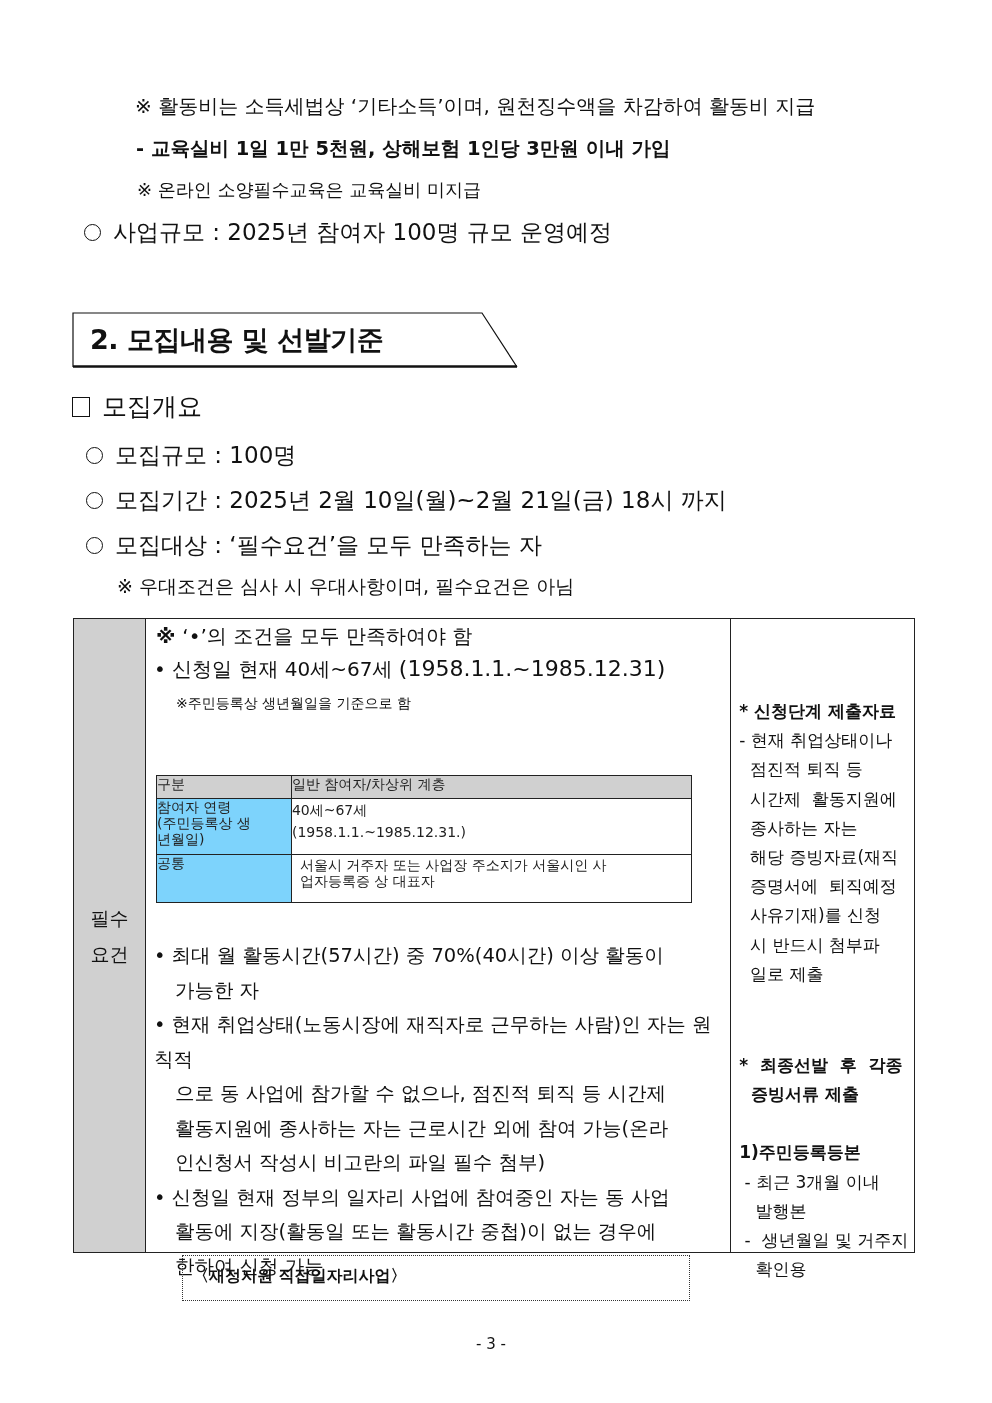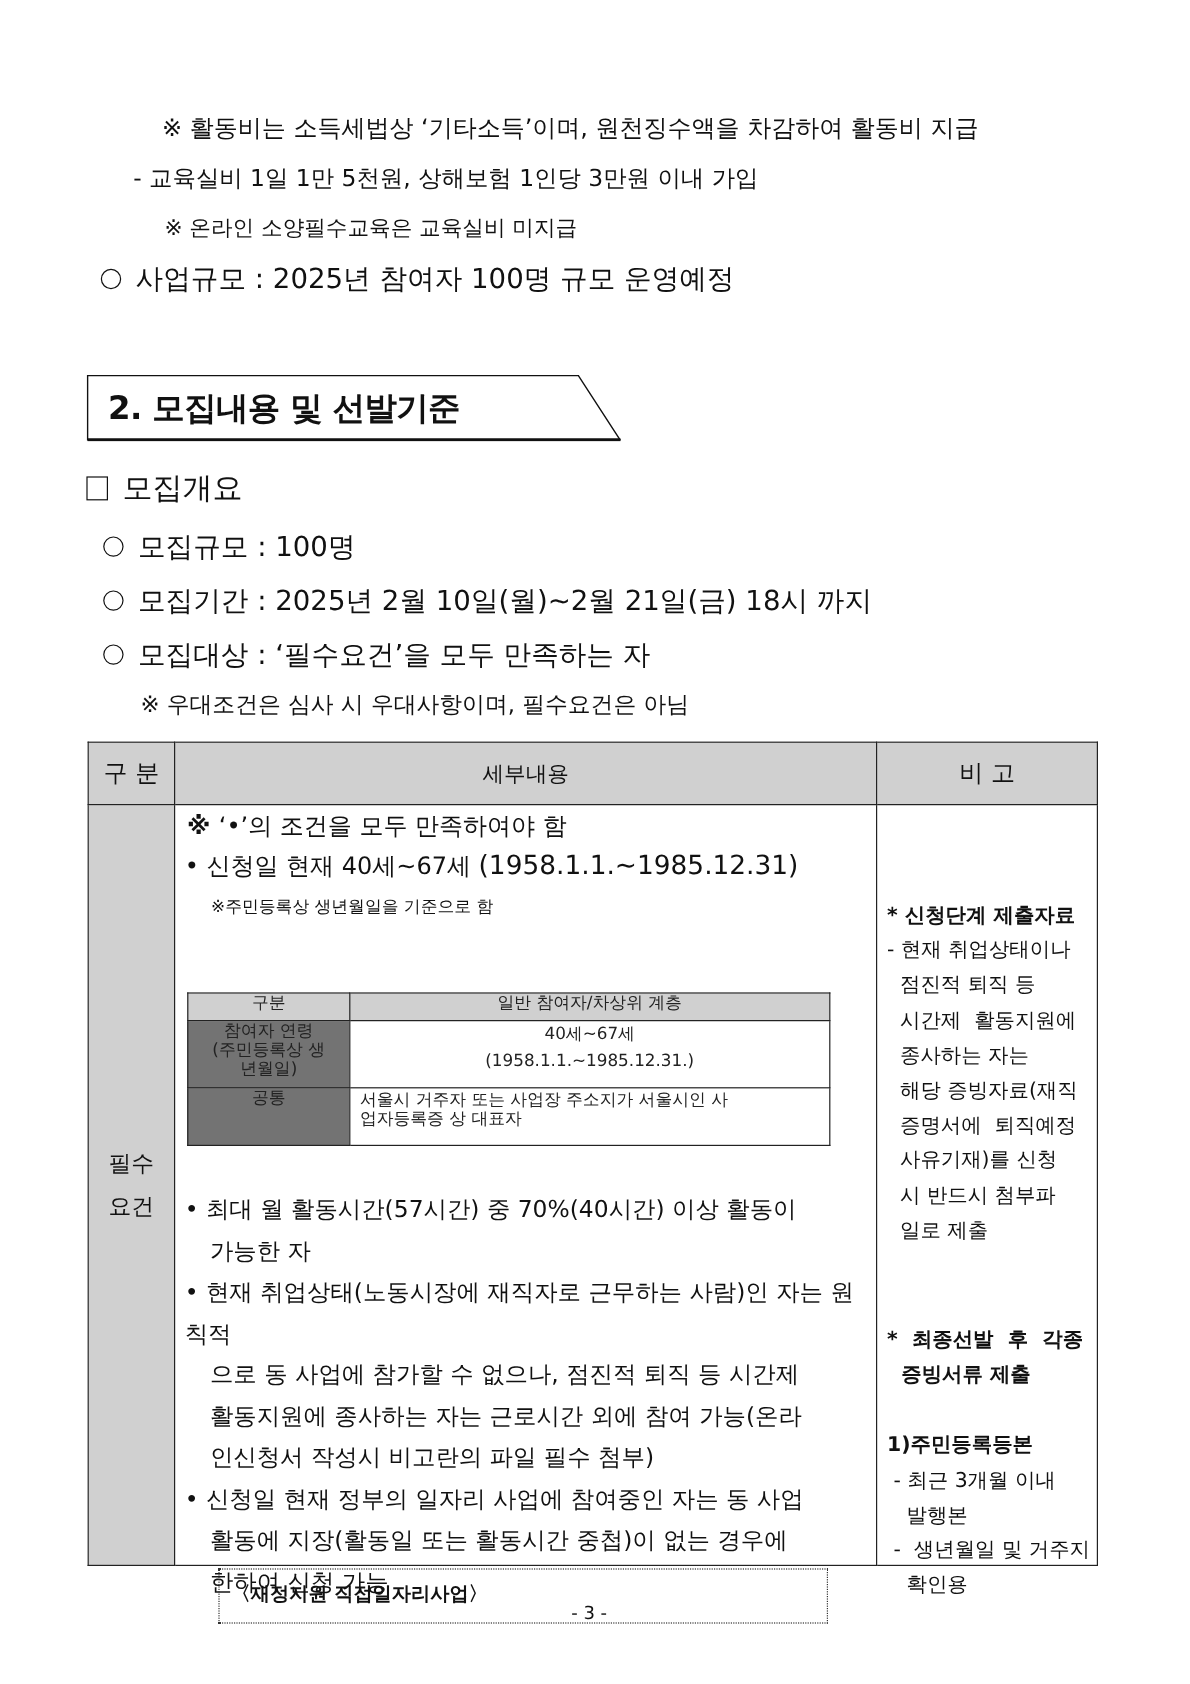--- a/index.html
+++ b/index.html
@@ -2,21 +2,21 @@
 <html><head>
 <meta charset="utf-8">
 <style>
   * { box-sizing: border-box; margin: 0; padding: 0; }
   html, body { width: 992px; height: 1403px; background: #ffffff; overflow: hidden; }
   body { position: relative; font-family: "DejaVu Sans", "Liberation Sans", sans-serif; color: #111; }
   .abs { position: absolute; white-space: nowrap; }
   .u { text-underline-offset: 3px; text-decoration-thickness: 1px; }
 
   .l1 { left: 135px; top: 93px; font-size: 20px; }
-  .l2 { left: 111px; top: 135px; font-size: 19.5px; }
+  .l2 { left: 136px; top: 135px; font-size: 19.5px; font-weight: bold; }
   .l3 { left: 137px; top: 178px; font-size: 18px; }
   .l4 { left: 84px; top: 217px; font-size: 23px; }
 
   .title-box { position: absolute; left: 72px; top: 312px; width: 446px; height: 64px; }
   .title-box svg { position: absolute; left: 0; top: 0; }
   .title-text { position: absolute; left: 18px; top: 10px; font-size: 27px; font-weight: bold; letter-spacing: -0.5px; }
 
   .sq-head { left: 72px; top: 390px; font-size: 25px; }
   .sq-icon { display: inline-block; width: 18px; height: 20px; border: 1.5px solid #111; vertical-align: -2px; margin-right: 12px; }
   .circ { display: inline-block; width: 17px; height: 17px; border: 1.5px solid #111; border-radius: 50%; vertical-align: -1px; margin-right: 12px; }
@@ -32,23 +32,23 @@
   .cat { background: #d0d0d0; width: 72px; text-align: center; vertical-align: middle !important; font-size: 19px; line-height: 36px; }
   .detail { width: 586px; height: 634px; position: relative; }
   .note { width: 184px; position: relative; }
 
   .d { position: absolute; white-space: nowrap; }
   .d-req { left: 10px; top: 4px; font-size: 20px; }
   .d-age { left: 8px; top: 37px; font-size: 20px; }
   .d-age .big { font-size: 22px; }
   .d-agenote { left: 30px; top: 76px; font-size: 14px; }
   .inner { position: absolute; left: 10px; top: 156px; width: 536px; border-collapse: collapse; font-size: 14px; color: #222; }
-  .inner td { border: 1px solid #222; text-align: center; vertical-align: middle; line-height: 16px; }
+  .inner td { border: 1px solid #222; vertical-align: middle; line-height: 16px; }
   .inner .ih { background: #d0d0d0; height: 23px; }
-  .inner .ic { background: #737373; width: 135px; margin-top: 37px; }
+  .inner .ic { background: #7dd3fc; width: 135px; margin-top: 37px; }
   .inner .left { text-align: left; padding: 2px 8px; }
   .b-list { position: absolute; left: 8px; top: 320px; font-size: 19.5px; line-height: 34.5px; }
   .b-list .ind { padding-left: 21px; }
   .dotbox { position: absolute; left: 36px; top: 636px; width: 508px; height: 46px; border: 1px dotted #333; font-size: 16px; font-weight: bold; padding: 10px 0 0 10px; }
 
   .nt { position: absolute; left: 8px; font-size: 17px; line-height: 29.2px; white-space: nowrap; }
   .nt1 { top: 78px; }
   .nt2 { top: 432px; }
   .bold { font-weight: bold; }
   .footer { left: 476px; top: 1335px; font-size: 15px; }
@@ -84,25 +84,20 @@
 </div>
 <div class="abs o3">
   <span class="circ"></span><span>모집대상 : ‘필수요건’을 모두 만족하는 자</span>
 </div>
 <div class="abs n1">
   <span>※ </span><span class="u">우대조건은 심사 시 우대사항이며, 필수요건은 아님</span>
 </div>
 
 <table class="main">
   <tbody>
-      <tr>
-    <td class="th">구 분</td>
-    <td class="th th-sub">세부내용</td>
-    <td class="th">비 고</td>
-  </tr>
   <tr>
     <td class="cat">
       <div>필수</div>
       <div>요건</div>
     </td>
     <td class="detail">
       <div class="d d-req">
         <span class="bold">※ </span><span class="u">‘•’의 조건을 모두 만족하여야 함</span>
       </div>
       <div class="d d-age">

